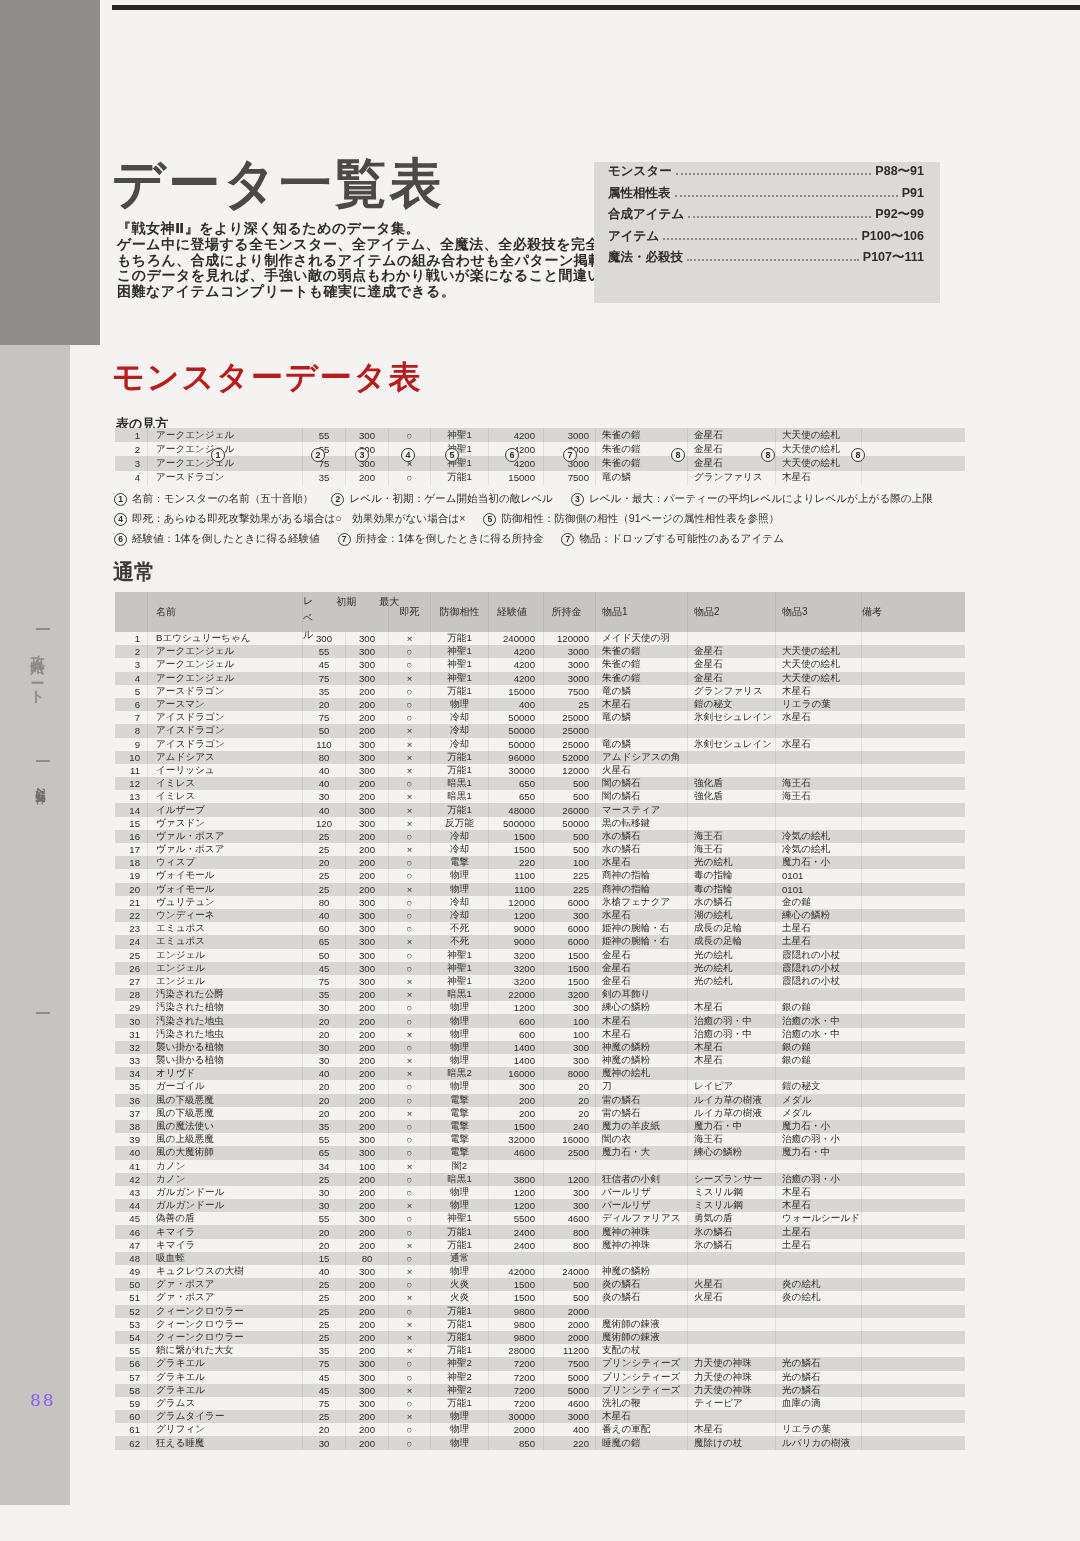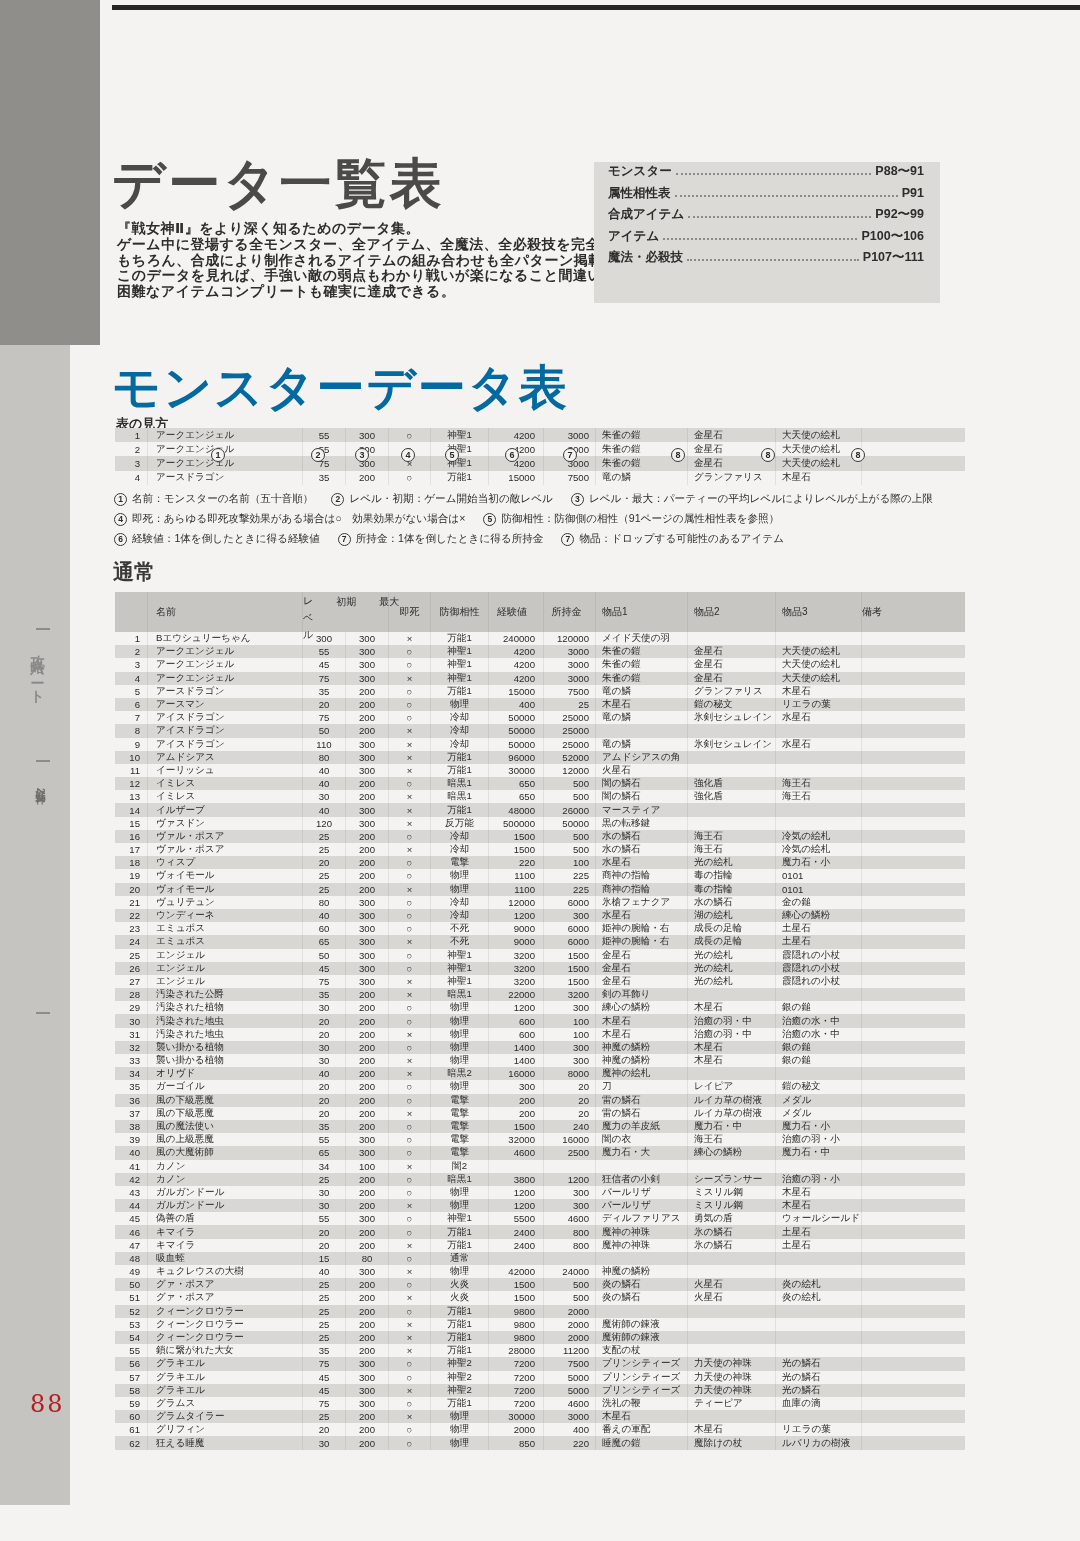--- a/index.html
+++ b/index.html
@@ -10,38 +10,38 @@
   .top-dark{position:absolute;left:0;top:0;width:100px;height:345px;background:#8f8e8b;}
   .band-tick{position:absolute;width:14px;height:2px;background:#8d8c8a;}
   .tick1{left:36px;top:628px;}
   .tick2{left:36px;top:760px;}
   .tick3{left:36px;top:1012px;}
   .part-label{position:absolute;left:29px;top:644px;writing-mode:vertical-rl;
     font-size:14px;font-weight:bold;color:#8b8a88;letter-spacing:5px;}
   .book-label{position:absolute;left:33px;top:782px;writing-mode:vertical-rl;
     font-size:10px;font-weight:bold;color:#6f6e6b;letter-spacing:2px;}
   .page-num{position:absolute;left:30px;top:1390px;font-family:"DejaVu Serif","Liberation Serif",serif;
-    font-size:24px;color:#b91c1c;letter-spacing:2px;}
+    font-size:17px;color:#8b5cf6;letter-spacing:2px;}
   .top-rule{position:absolute;left:112px;top:5px;width:968px;height:5px;background:#262624;}
 
   
   .main-title{position:absolute;left:112px;top:148px;font-size:52px;font-weight:900;
     color:#4b4a48;letter-spacing:3px;transform:scaleY(1.04);transform-origin:left top;}
   .intro{position:absolute;left:117px;top:221px;font-size:14px;font-weight:bold;
     color:#2e2d2b;line-height:15.8px;letter-spacing:0.5px;}
 
   .index-box{position:absolute;left:594px;top:162px;width:346px;height:141px;background:#dbdad7;}
   .index-title{margin:9px 0 3px 14px;font-size:23px;font-weight:900;color:#9b9a97;letter-spacing:2px;}
   .index-entries{margin:1px 16px 12px 14px;font-size:12.5px;font-weight:bold;color:#2e2d2b;}
   .index-row{display:flex;align-items:baseline;height:21.5px;}
   .index-dots{flex:1;border-bottom:2px dotted #8b8a88;margin:0 4px 3px 4px;height:1px;}
 
   
-  .section-title{position:absolute;left:112px;top:356px;font-size:48px;font-weight:900;
-    color:#0369a1;letter-spacing:2px;}
+  .section-title{position:absolute;left:112px;top:356px;font-size:32px;font-weight:900;
+    color:#b91c1c;letter-spacing:2px;}
   .guide-label{position:absolute;left:116px;top:415px;font-size:13px;font-weight:700;color:#2e2d2b;}
 
   
   .trow{display:flex;align-items:center;font-size:9.6px;color:#2c2b29;}
   .trow.gray{background:#d8d7d4;}
   .cell{box-sizing:border-box;overflow:hidden;white-space:nowrap;padding:0 3px;flex:none;
         border-left:1px solid rgba(110,110,108,0.14);height:100%;display:flex;align-items:center;}
   .cell.first{border-left:none;}
   .a-r{justify-content:flex-end;text-align:right;}
   .a-c{justify-content:center;text-align:center;}

